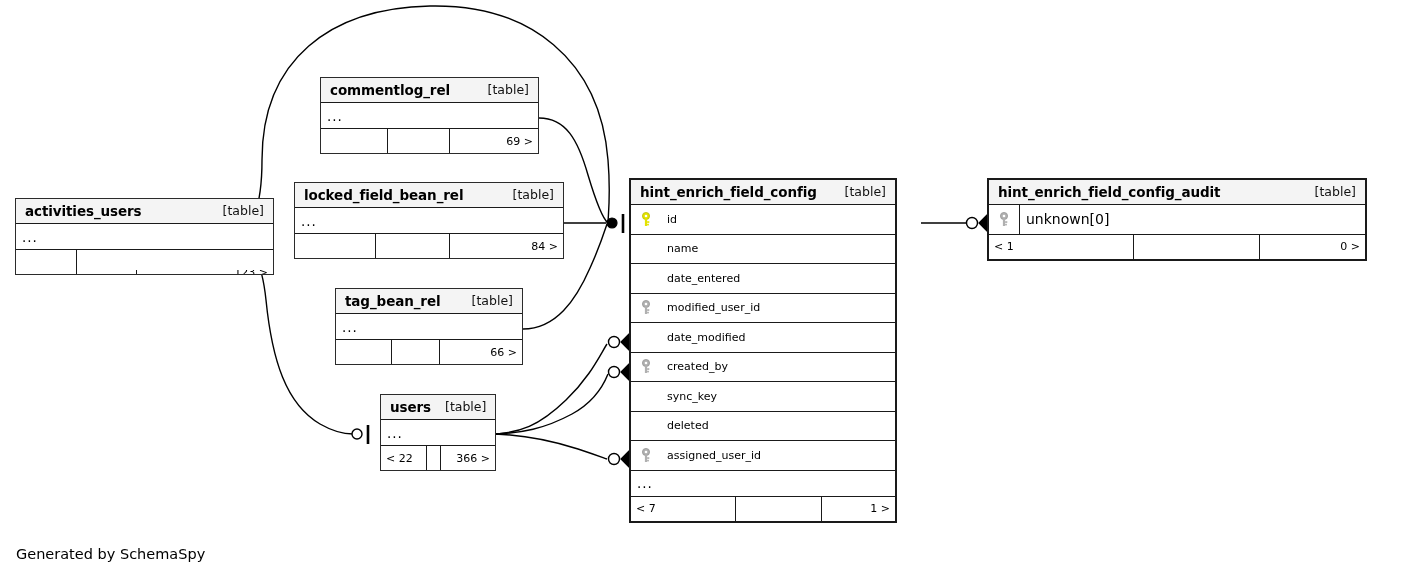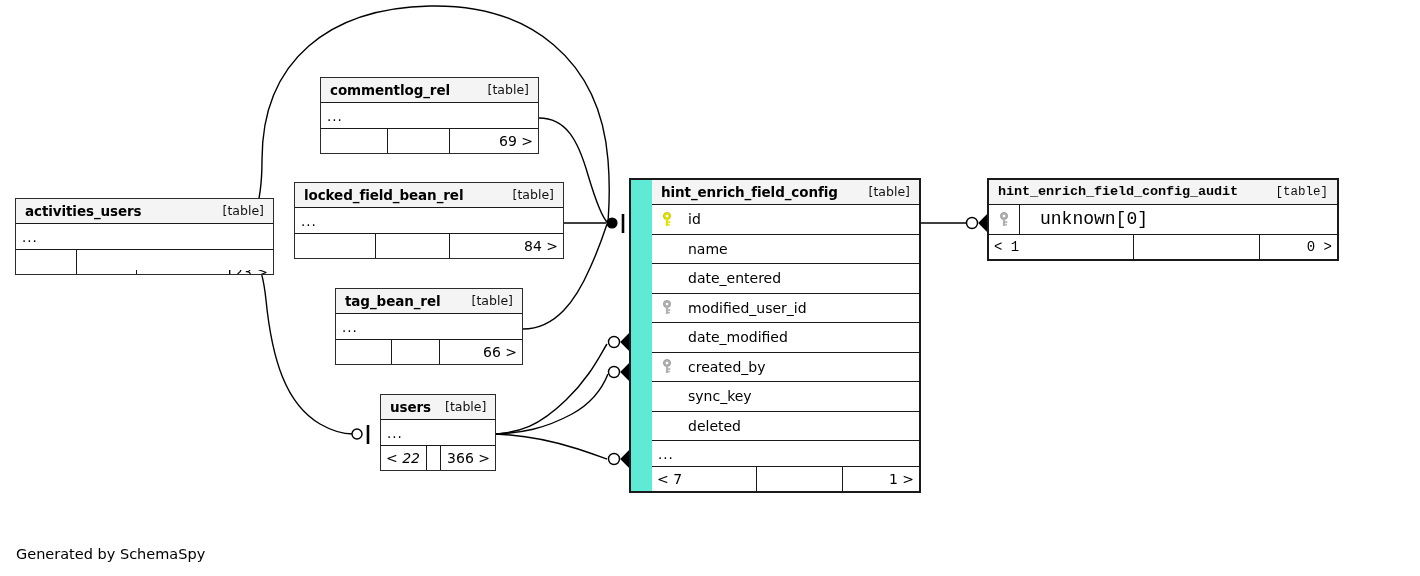--- a/index.html
+++ b/index.html
@@ -34,21 +34,21 @@
   .edge-mark-fill { fill: #000000; stroke: #000000; stroke-width: 1.2; }
   .edge-mark-open { fill: #ffffff; stroke: #000000; stroke-width: 1.4; }
   .edge-bar { stroke: #000000; stroke-width: 2.6; }
   .crow { fill: none; stroke: #000000; stroke-width: 1.5; }
 
   
   .tbl {
     position: absolute;
     box-sizing: border-box;
     border: 2px solid #1a1a1a;
-    background: #5eead4;
+    background: #15803d;
     font-size: 13px;
     color: #000000;
   }
   .tbl.plain { border-width: 1px; border-color: #2b2b2b; }
 
   .tbl-title {
     display: flex;
     align-items: center;
     justify-content: space-between;
     background: #f4f4f4;
@@ -80,29 +80,29 @@
     background: #ffffff;
   }
   .col-row .keycell {
     width: 30px;
     min-width: 30px;
     display: flex;
     align-items: center;
     justify-content: center;
   }
   .col-row .cname {
-    font-size: 14px;
+    font-size: 11px;
     white-space: nowrap;
     padding-left: 6px;
     flex: 1 1 auto;
   }
   .col-row .ctype {
     border-left: 1px solid #1a1a1a;
-    font-size: 18px;
-    padding: 0 20px;
+    font-size: 14px;
+    padding: 0 6px;
     height: 100%;
     display: flex;
     align-items: center;
     white-space: nowrap;
   }
 
   .ell-row {
     display: flex;
     align-items: center;
     height: 26px;
@@ -116,21 +116,21 @@
 
   .foot-row {
     display: flex;
     height: 24px;
     box-sizing: border-box;
     background: #ffffff;
   }
   .foot-cell {
     display: flex;
     align-items: center;
-    font-size: 14px;
+    font-size: 11px;
     box-sizing: border-box;
     padding: 0 5px;
     overflow: hidden;
     text-align: right;
   }
   .foot-cell.c-left { justify-content: flex-start; }
   .foot-cell.c-right { justify-content: flex-end; }
   .foot-cell.div { border-left: 1px solid #1a1a1a; }
 
   
@@ -243,27 +243,27 @@
     </div>
   </div>
 
   <div class="tbl plain" style="left:380px; top:394px; width:116px;">
     <div class="tbl-title">
       <span class="tname">users</span>
       <span class="ttag">[table]</span>
     </div>
     <div class="ell-row">...</div>
     <div class="foot-row">
-      <div class="foot-cell c-left" style="width:45px;font-style:italic;">&lt; 22</div>
+      <div class="foot-cell c-left" style="width:45px;">&lt; 22</div>
       <div class="foot-cell div" style="width:14px;"></div>
       <div class="foot-cell c-right div" style="flex:1;">366 &gt;</div>
     </div>
   </div>
 
-  <div class="tbl" style="left:629px; top:178px; width:292px;padding-left:21px;">
+  <div class="tbl" style="left:629px; top:178px; width:268px;">
     <div class="tbl-title">
       <span class="tname">hint_enrich_field_config</span>
       <span class="ttag">[table]</span>
     </div>
 
     <div class="col-row">
       <span class="keycell">
         <svg class="keyicon" width="12" height="15" viewBox="0 0 12 15" aria-hidden="true">
           <circle cx="6" cy="4" r="3.6" fill="#e3e300" stroke="#b8b800" stroke-width="0.7"></circle>
           <circle cx="6" cy="4" r="1.3" fill="#ffffff"></circle>
@@ -319,31 +319,43 @@
     <div class="col-row">
       <span class="keycell"></span>
       <span class="cname">sync_key</span>
     </div>
 
     <div class="col-row">
       <span class="keycell"></span>
       <span class="cname">deleted</span>
     </div>
 
+    <div class="col-row">
+      <span class="keycell">
+        <svg class="keyicon" width="12" height="15" viewBox="0 0 12 15" aria-hidden="true">
+          <circle cx="6" cy="4" r="3.6" fill="#b0b0b0" stroke="#8f8f8f" stroke-width="0.7"></circle>
+          <circle cx="6" cy="4" r="1.3" fill="#ffffff"></circle>
+          <rect x="4.9" y="6.5" width="2.2" height="7.5" fill="#b0b0b0"></rect>
+          <rect x="7.1" y="9.2" width="2.2" height="1.7" fill="#b0b0b0"></rect>
+          <rect x="7.1" y="11.8" width="1.8" height="1.6" fill="#b0b0b0"></rect>
+        </svg>
+      </span>
+      <span class="cname">assigned_user_id</span>
+    </div>
 
     <div class="ell-row">...</div>
 
     <div class="foot-row">
       <div class="foot-cell c-left" style="width:104px;">&lt; 7</div>
       <div class="foot-cell div" style="width:86px;"></div>
       <div class="foot-cell c-right div" style="flex:1;">1 &gt;</div>
     </div>
   </div>
 
-  <div class="tbl" style="left:987px; top:178px; width:352px;font-family:Liberation Mono, monospace;">
+  <div class="tbl" style="left:987px; top:178px; width:380px;">
     <div class="tbl-title">
       <span class="tname">hint_enrich_field_config_audit</span>
       <span class="ttag">[table]</span>
     </div>
 
     <div class="col-row">
       <span class="keycell">
         <svg class="keyicon" width="12" height="15" viewBox="0 0 12 15" aria-hidden="true">
           <circle cx="6" cy="4" r="3.6" fill="#b0b0b0" stroke="#8f8f8f" stroke-width="0.7"></circle>
           <circle cx="6" cy="4" r="1.3" fill="#ffffff"></circle>

